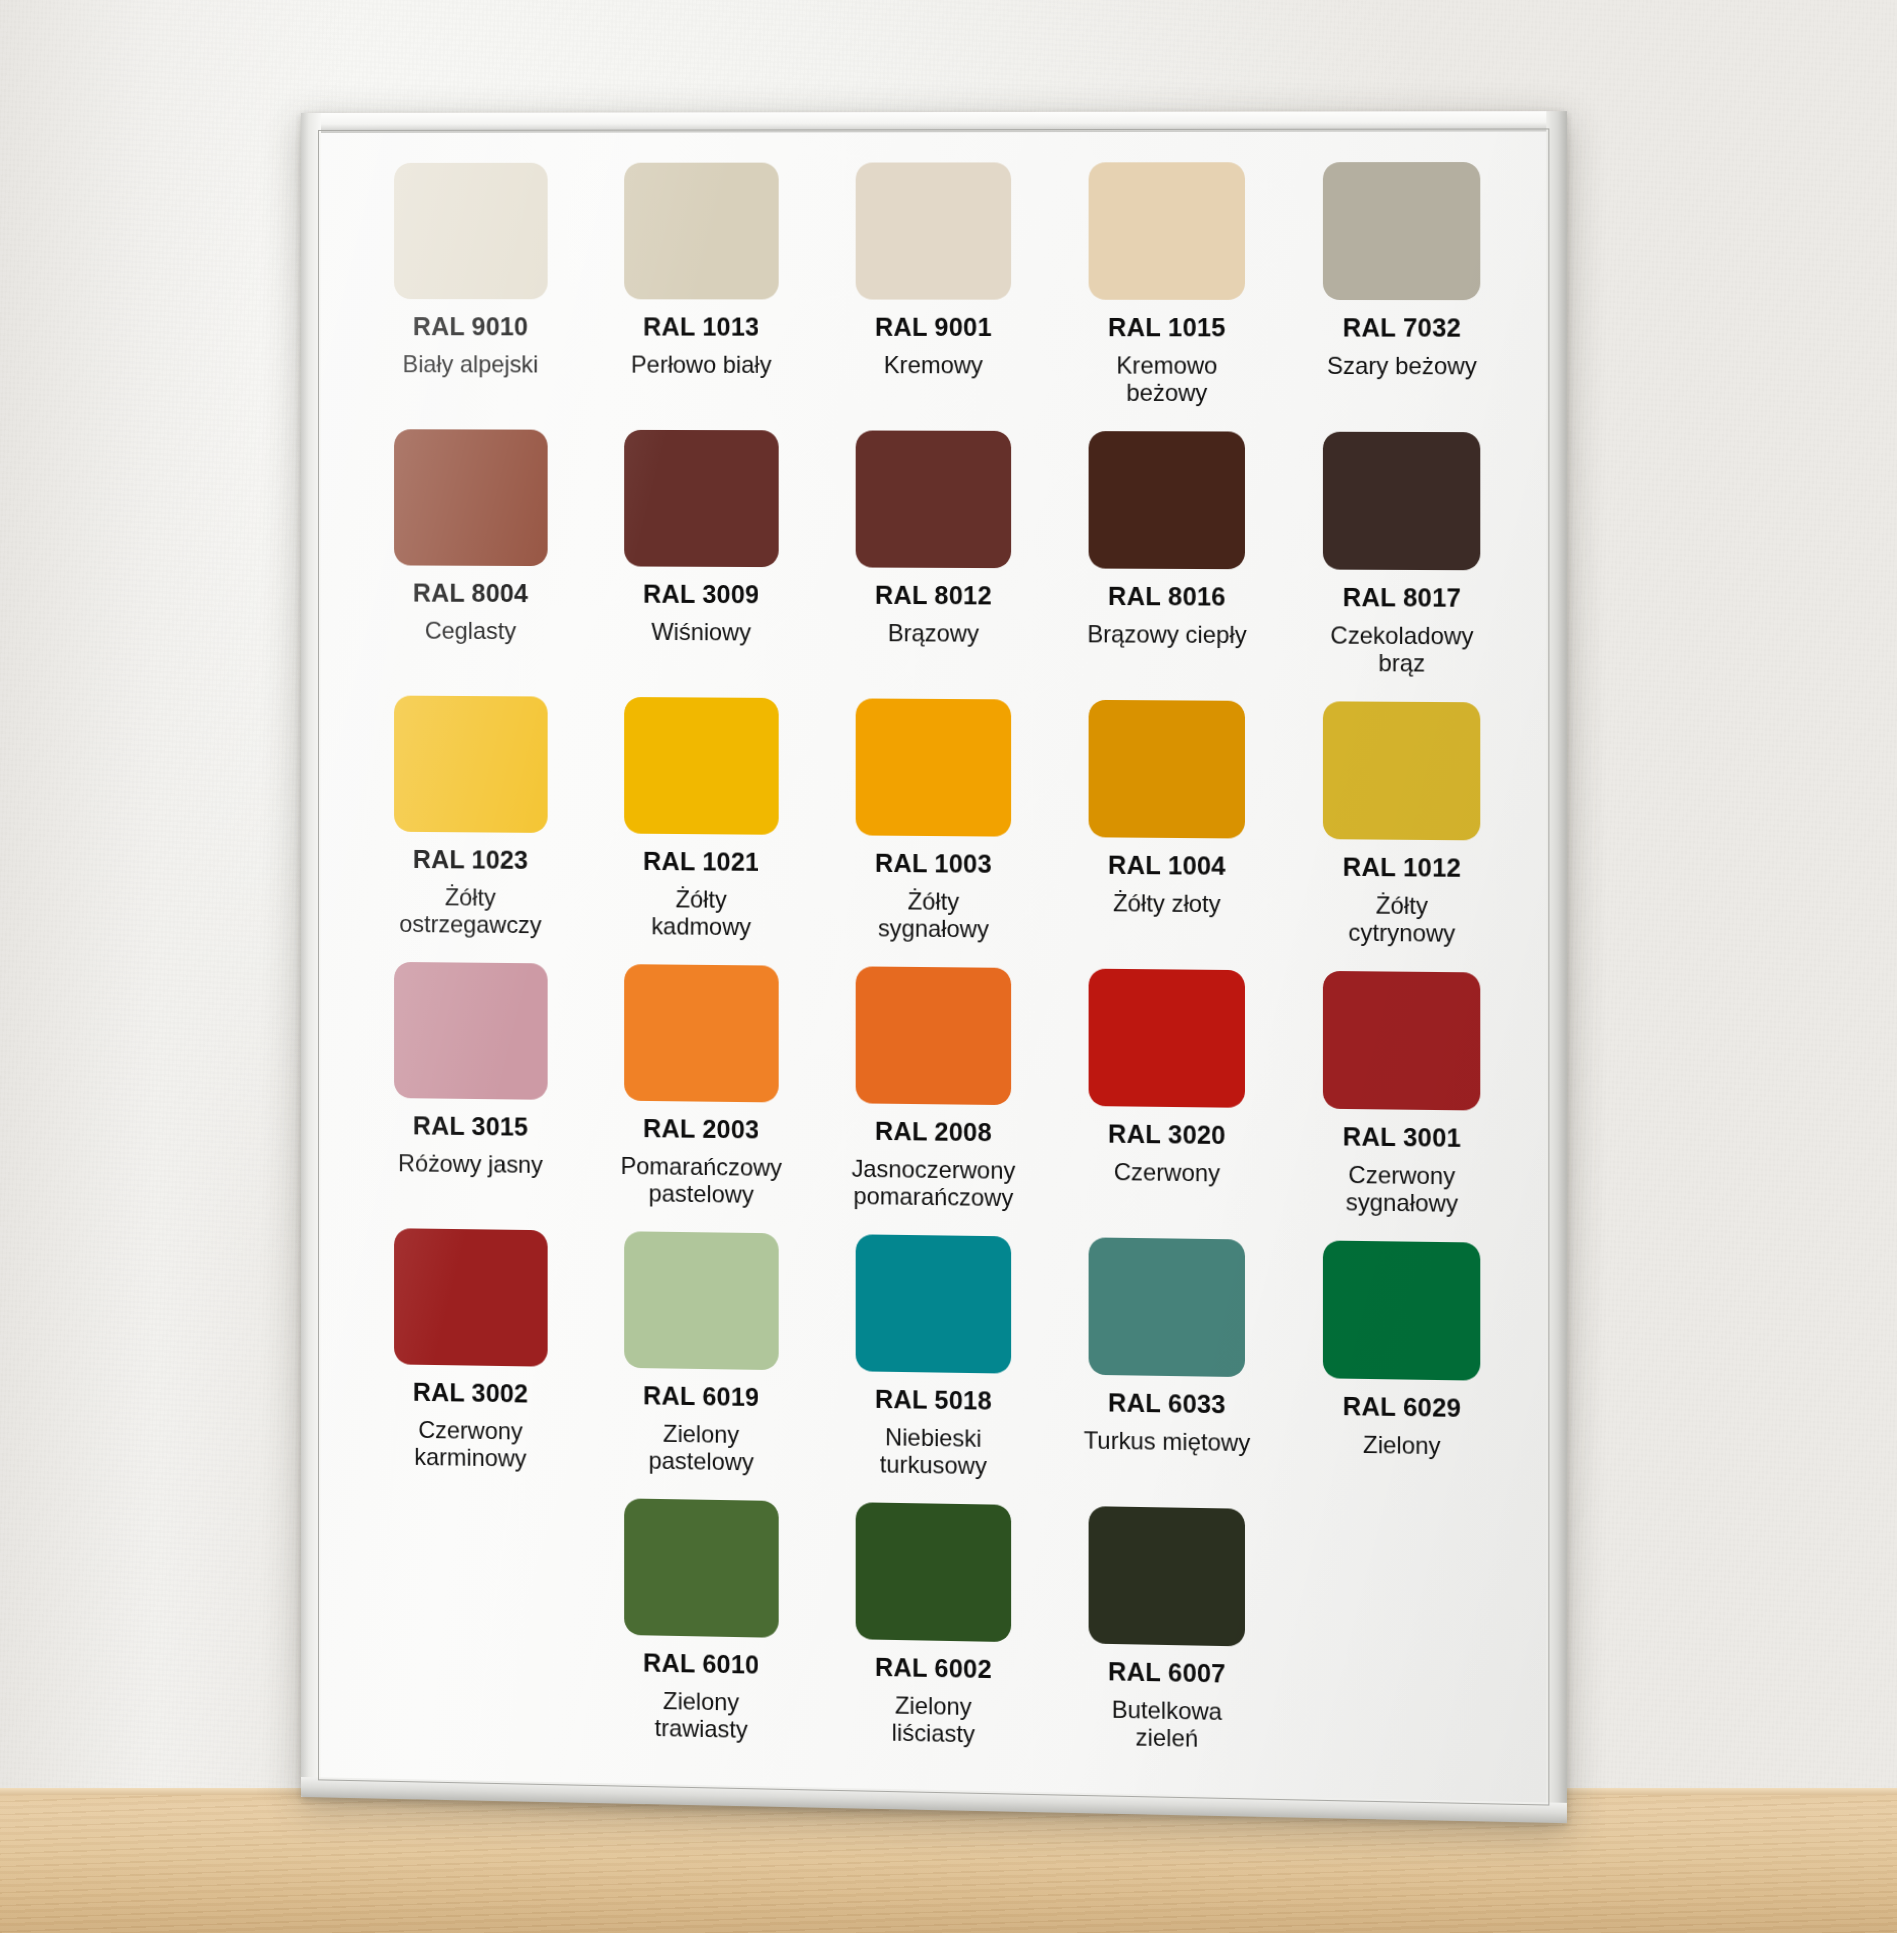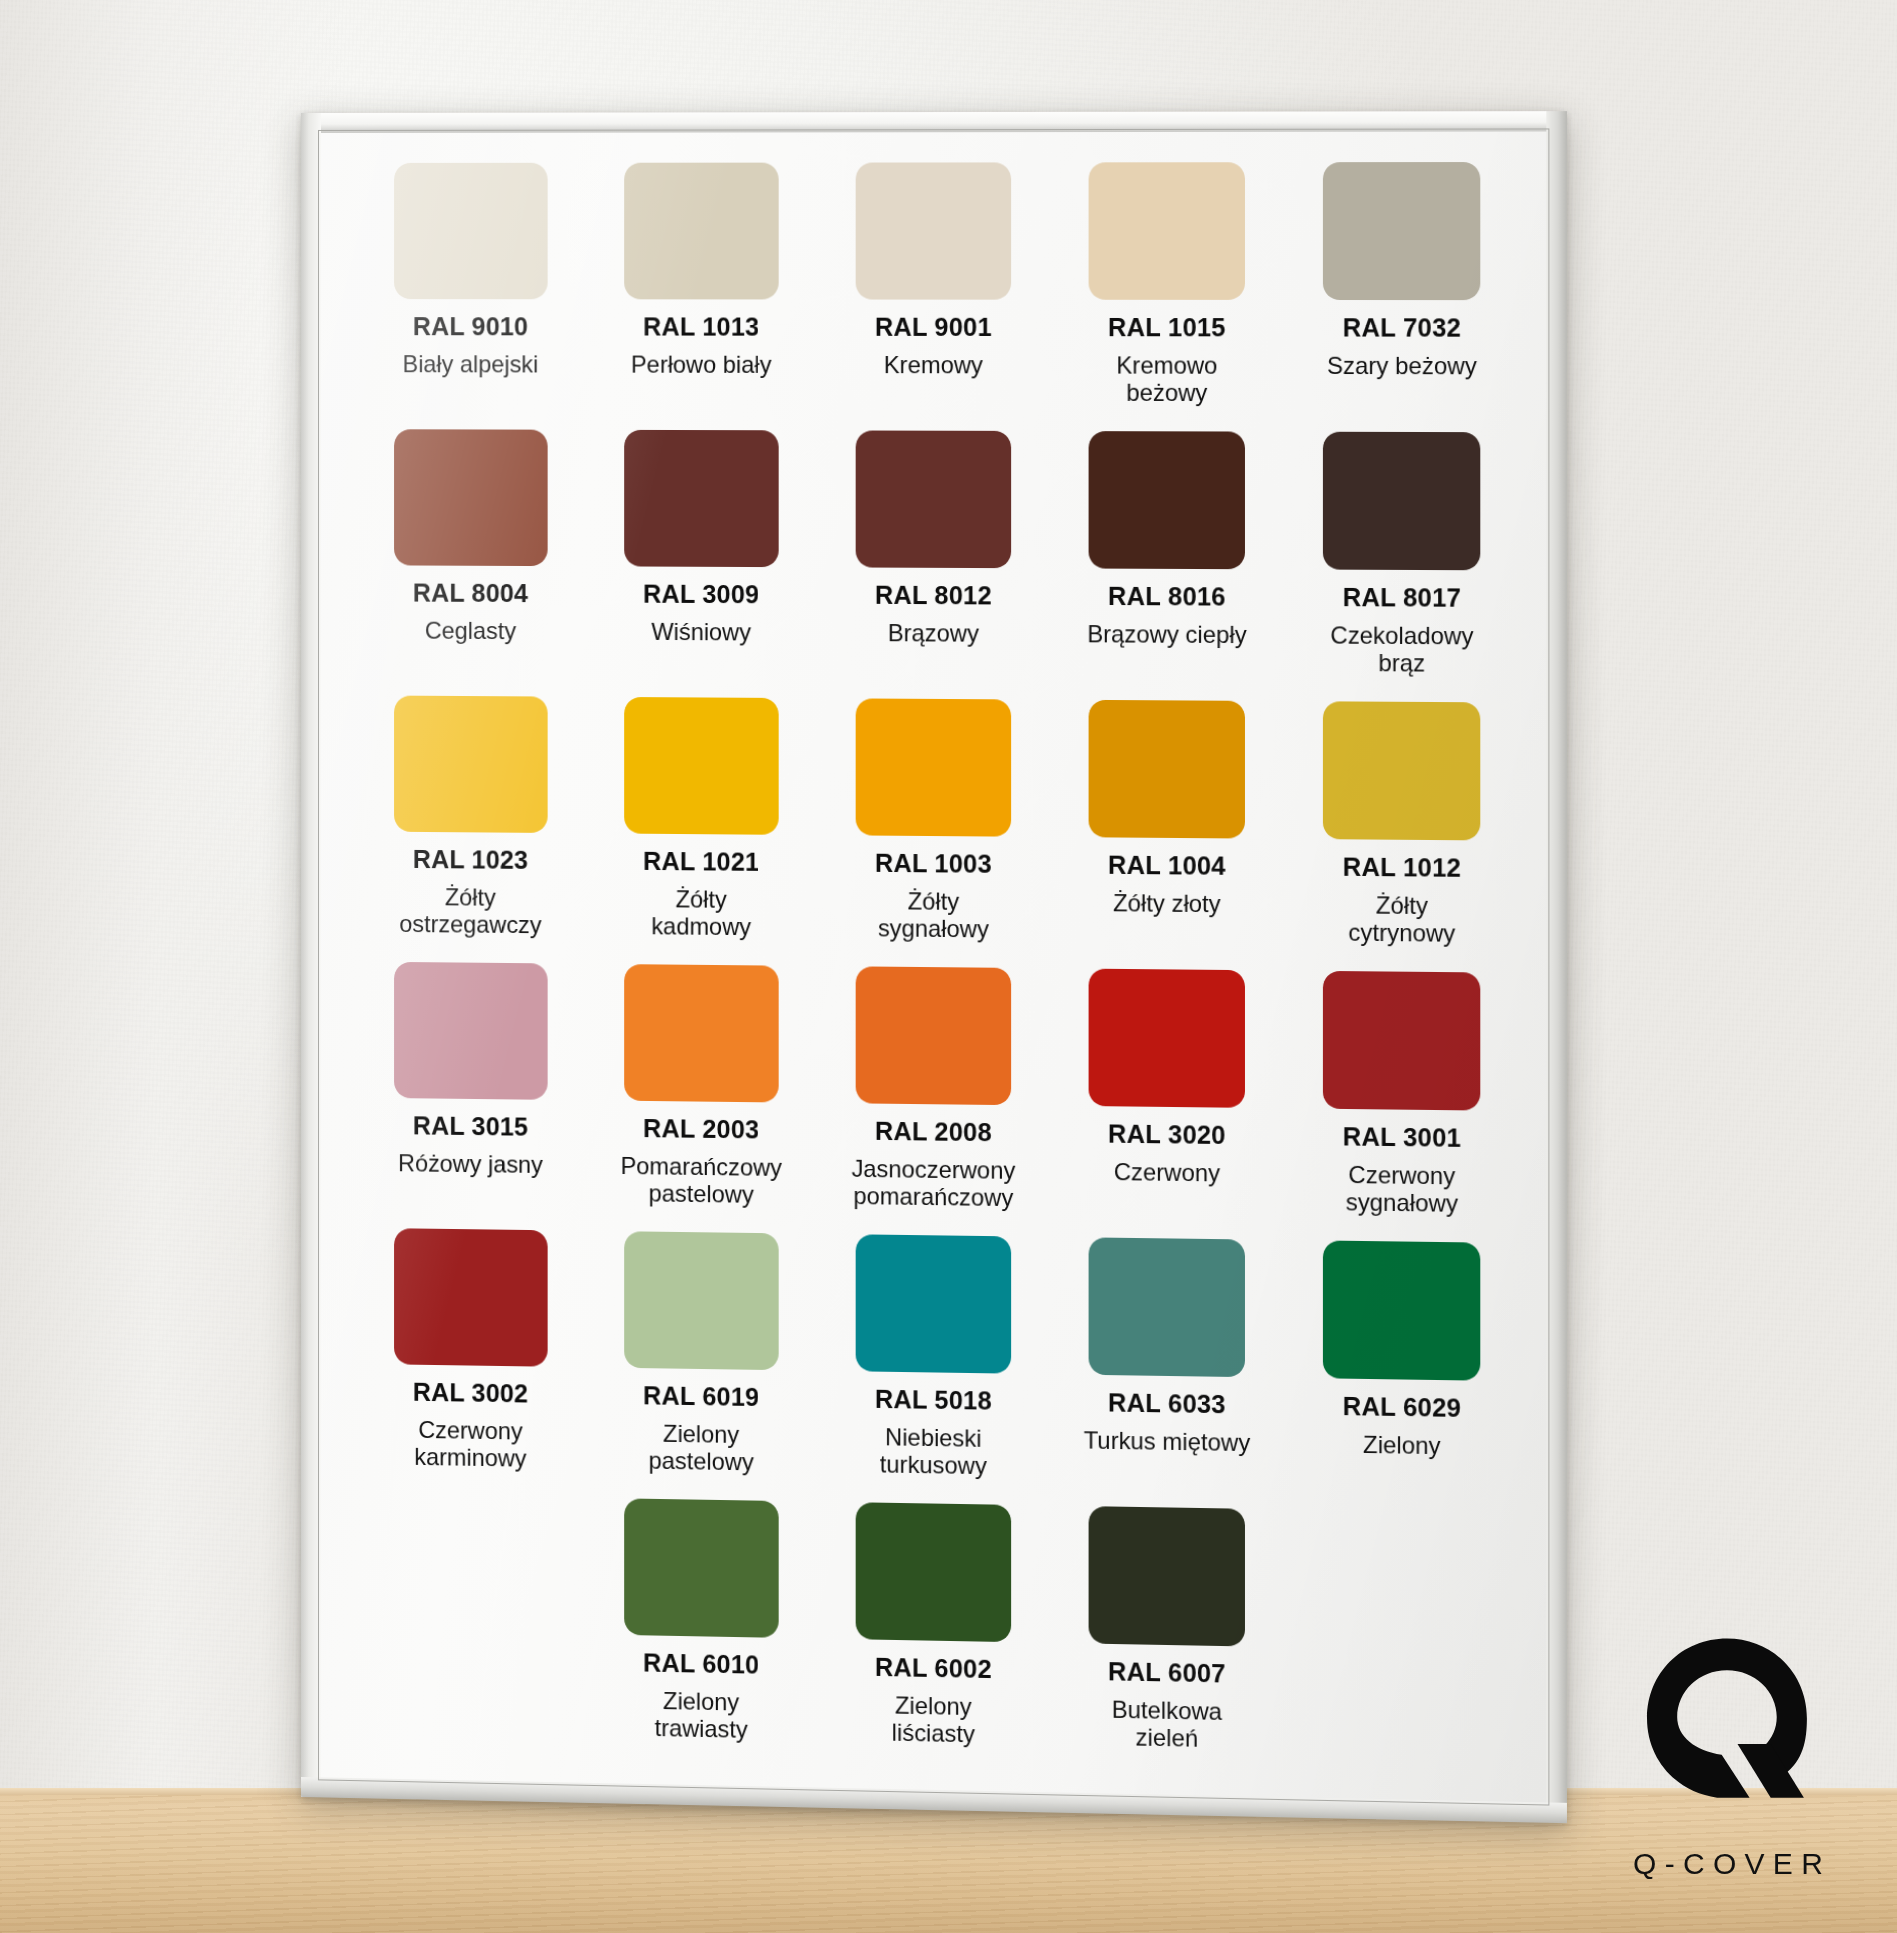--- a/index.html
+++ b/index.html
@@ -365,23 +365,14 @@
               <div class="swatch" style="background: transparent;"></div>
               <div class="code"></div>
               <div class="name"></div>
             </div>
           </div>
         <div class="poster-sheen"></div>
       </div>
     </div>
   </div>
 
-  <div id="logo">
-    <div class="logo-mark">
-      <svg viewBox="0 0 240 236" width="181" height="178" aria-hidden="true">
-        <path d="M110 2 C50 2 4 48 4 108 C4 163 44 206 97 213 L140 213 L103 156 C68 151 44 132 44 106 C44 72 73 44 110 44 C147 44 176 72 176 106 C176 121 170 134 160 144 L186 182 C211 164 216 137 216 108 C216 48 170 2 110 2 Z" fill="#0b0b0b"></path>
-        <path d="M124 142 L168 142 L212 213 L168 213 Z" fill="#0b0b0b"></path>
-      </svg>
-    </div>
-    <div class="logo-text">Q-COVER</div>
-  </div>
 </div>
 
 
 </body></html>

